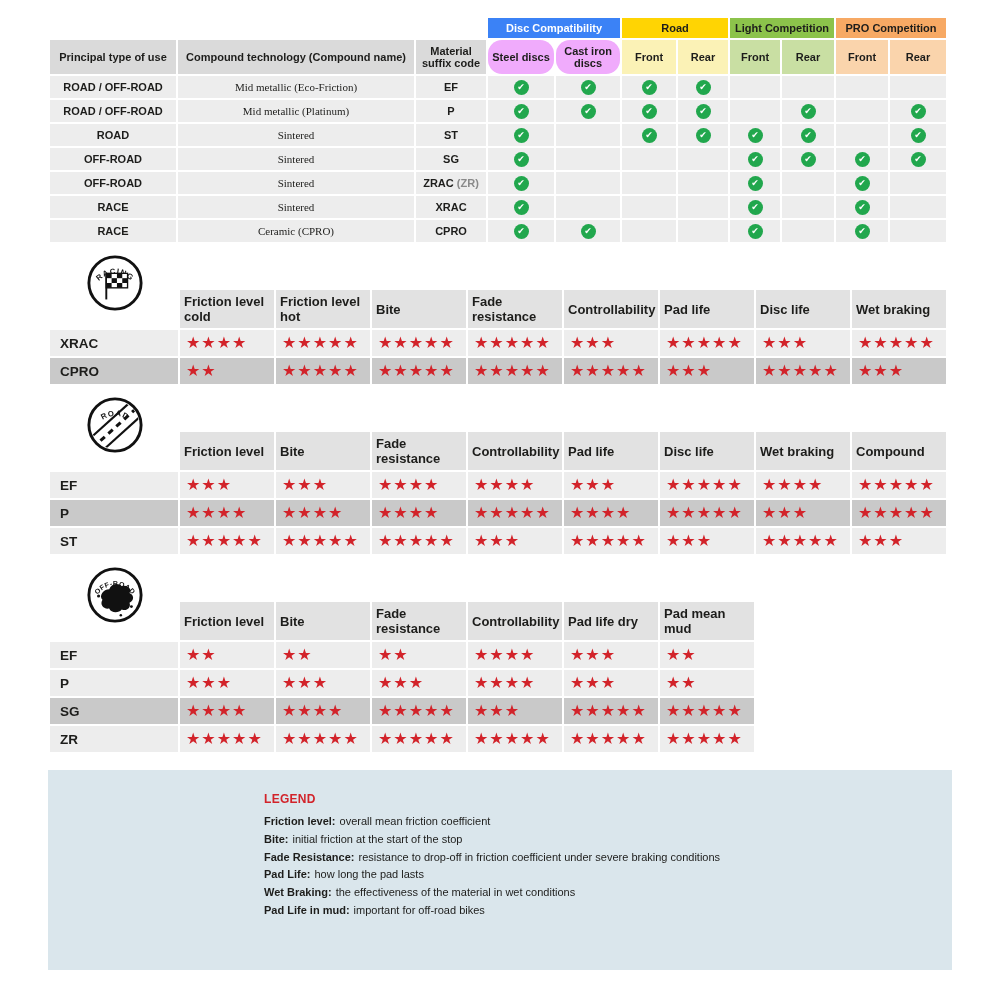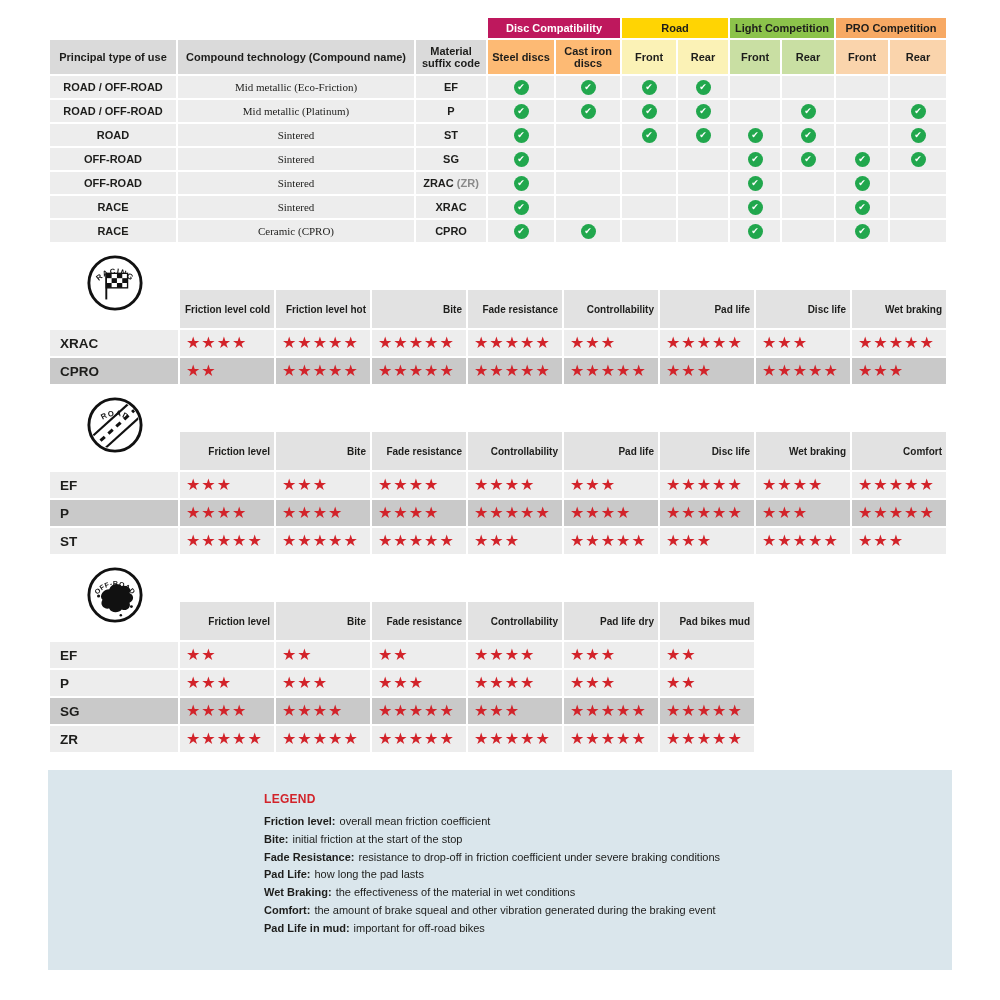--- a/index.html
+++ b/index.html
@@ -7,45 +7,45 @@
   body{font-family:"Liberation Sans","DejaVu Sans",sans-serif;color:#1d1d1b;}
   .page{width:904px;margin:0 auto;padding-top:16px;}
 
   table{border-collapse:separate;border-spacing:2px;table-layout:fixed;}
 
   
   #compat-table{width:900px;}
   #compat-table th,#compat-table td{text-align:center;vertical-align:middle;padding:2px 3px;font-size:11px;}
   #compat-table .blank{background:transparent;}
   .gh{height:20px;font-weight:bold;}
-  .gh-disc{background:#be185d;color:#ffffff;}
+  .gh-disc{background:#3b82f6;color:#ffffff;}
   .gh-road{background:#FFD403;color:#1d1d1b;}
   .gh-light{background:#8CC34B;color:#1d1d1b;margin-left:47px;}
   .gh-pro{background:#F7A964;color:#1d1d1b;}
   .mh{background:#DADADA;height:34px;font-weight:bold;}
   .sh{height:34px;font-weight:bold;}
-  .sh-disc{background:#fdba74;}
+  .sh-disc{background:#f0abfc;border-radius:14px;}
   .sh-road{background:#FBF2B6;}
   .sh-light{background:#C9DFA3;}
   .sh-pro{background:#FAD4AC;}
   #compat-table tbody td{background:#EDEDED;height:22px;}
   td.use{font-weight:bold;font-size:10px;}
   td.tech{font-size:11px;font-family:Liberation Serif, serif;}
   td.code{font-weight:bold;}
   .code-note{color:#8a8a8a;}
   .check{display:inline-block;width:15px;height:15px;border-radius:50%;background:#21A74D;color:#fff;font-size:9px;line-height:15px;text-align:center;font-family:"DejaVu Sans",sans-serif;}
 
   
   .rating-section{position:relative;margin-top:16px;padding-top:28px;}
   .circle-icon{position:absolute;left:38px;top:-6px;width:58px;height:58px;}
   .arc-text{font-size:8px;font-weight:bold;letter-spacing:1px;text-anchor:middle;fill:#111;}
   .arc-text-sm{font-size:7.2px;font-weight:bold;letter-spacing:.5px;text-anchor:middle;fill:#111;}
   .rt-8{width:900px;}
   .rt-6{width:708px;}
-  .rating-table th.rh{background:#E2E2E2;font-size:10px;font-weight:bold;height:38px;padding:2px 4px;text-align:right;vertical-align:middle;}
+  .rating-table th.rh{background:#E2E2E2;font-size:13px;font-weight:bold;height:38px;padding:2px 4px;text-align:left;vertical-align:middle;}
   .rating-table th.blank{background:transparent;}
   .rating-table td{background:#EDEDED;height:26px;padding:1px 6px;vertical-align:middle;}
   .rating-table td.rlabel{font-weight:bold;font-size:13.5px;padding-left:10px;}
   .rating-table tr.hl td{background:#C9C9C9;}
   .stars{color:#D2232A;font-size:16px;letter-spacing:1px;line-height:1;font-family:"DejaVu Sans",sans-serif;}
 
   
   .legend{margin-top:16px;background:#DAE6EC;padding:22px 30px 22px 216px;min-height:200px;}
   .legend-title{color:#D2232A;font-weight:bold;font-size:12px;margin-bottom:7px;letter-spacing:.3px;}
   .legend-line{font-size:11px;line-height:1.62;color:#1d1d1b;}
@@ -289,21 +289,21 @@
         <thead>
           <tr>
             <th class="blank"></th>
             <th class="rh">Friction level</th>
             <th class="rh">Bite</th>
             <th class="rh">Fade resistance</th>
             <th class="rh">Controllability</th>
             <th class="rh">Pad life</th>
             <th class="rh">Disc life</th>
             <th class="rh">Wet braking</th>
-            <th class="rh">Comfort</th>
+            <th class="rh">Compound</th>
           </tr>
         </thead>
         <tbody>
           <tr class="">
             <td class="rlabel">EF</td>
             <td class="rcell"><span class="stars">★★★</span></td>
             <td class="rcell"><span class="stars">★★★</span></td>
             <td class="rcell"><span class="stars">★★★★</span></td>
             <td class="rcell"><span class="stars">★★★★</span></td>
             <td class="rcell"><span class="stars">★★★</span></td>
@@ -362,21 +362,21 @@
           <col style="width:94px">
         </colgroup>
         <thead>
           <tr>
             <th class="blank"></th>
             <th class="rh">Friction level</th>
             <th class="rh">Bite</th>
             <th class="rh">Fade resistance</th>
             <th class="rh">Controllability</th>
             <th class="rh">Pad life dry</th>
-            <th class="rh">Pad bikes mud</th>
+            <th class="rh">Pad mean mud</th>
           </tr>
         </thead>
         <tbody>
           <tr class="">
             <td class="rlabel">EF</td>
             <td class="rcell"><span class="stars">★★</span></td>
             <td class="rcell"><span class="stars">★★</span></td>
             <td class="rcell"><span class="stars">★★</span></td>
             <td class="rcell"><span class="stars">★★★★</span></td>
             <td class="rcell"><span class="stars">★★★</span></td>
@@ -414,18 +414,17 @@
   </section>
 
   <div class="legend">
     <div class="legend-title">LEGEND</div>
     <div id="legend-items">
         <div class="legend-line"><b>Friction level:</b><span>overall mean friction coefficient</span></div>
         <div class="legend-line"><b>Bite:</b><span>initial friction at the start of the stop</span></div>
         <div class="legend-line"><b>Fade Resistance:</b><span>resistance to drop-off in friction coefficient under severe braking conditions</span></div>
         <div class="legend-line"><b>Pad Life:</b><span>how long the pad lasts</span></div>
         <div class="legend-line"><b>Wet Braking:</b><span>the effectiveness of the material in wet conditions</span></div>
-        <div class="legend-line"><b>Comfort:</b><span>the amount of brake squeal and other vibration generated during the braking event</span></div>
         <div class="legend-line"><b>Pad Life in mud:</b><span>important for off-road bikes</span></div>
       </div>
   </div>
 
 </div>
 
 </body></html>

